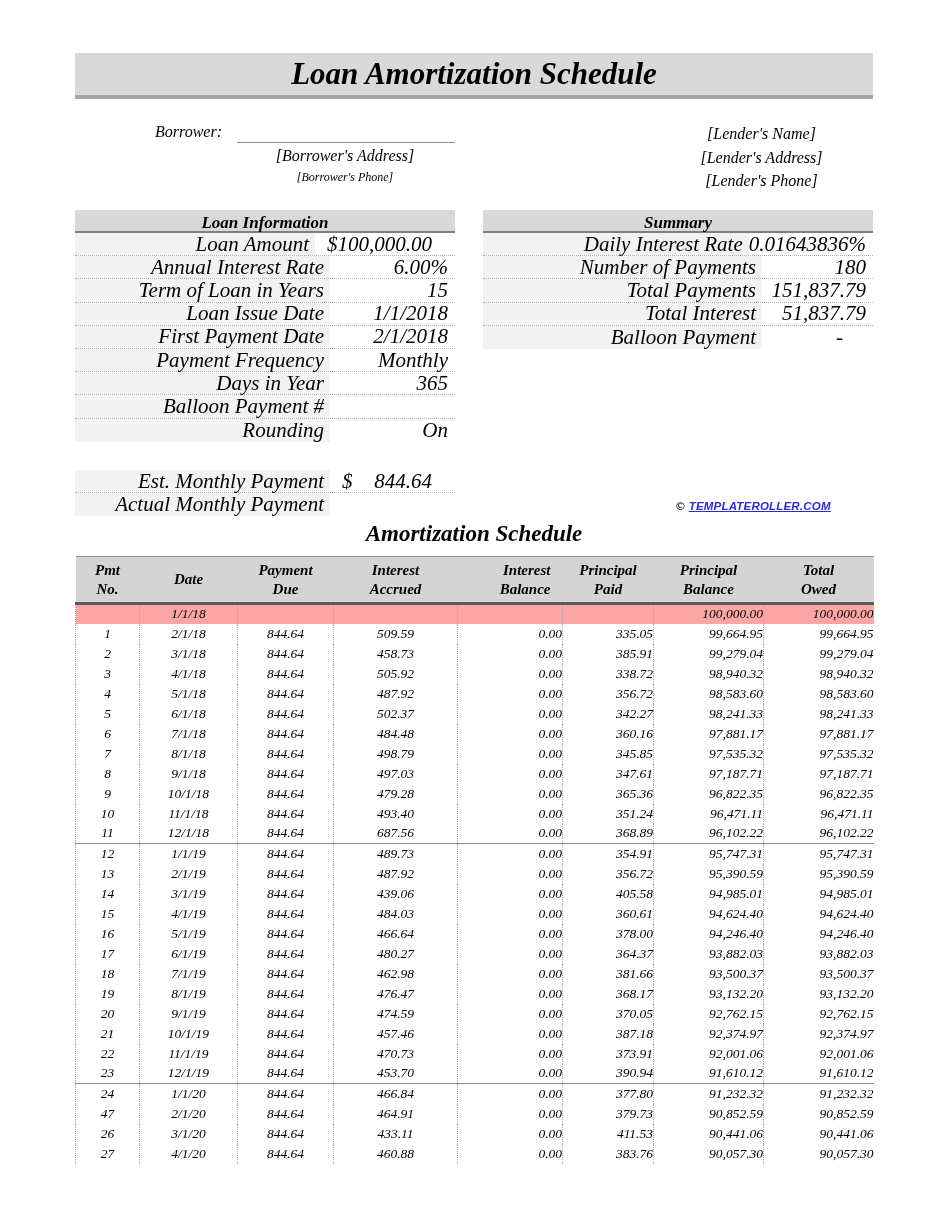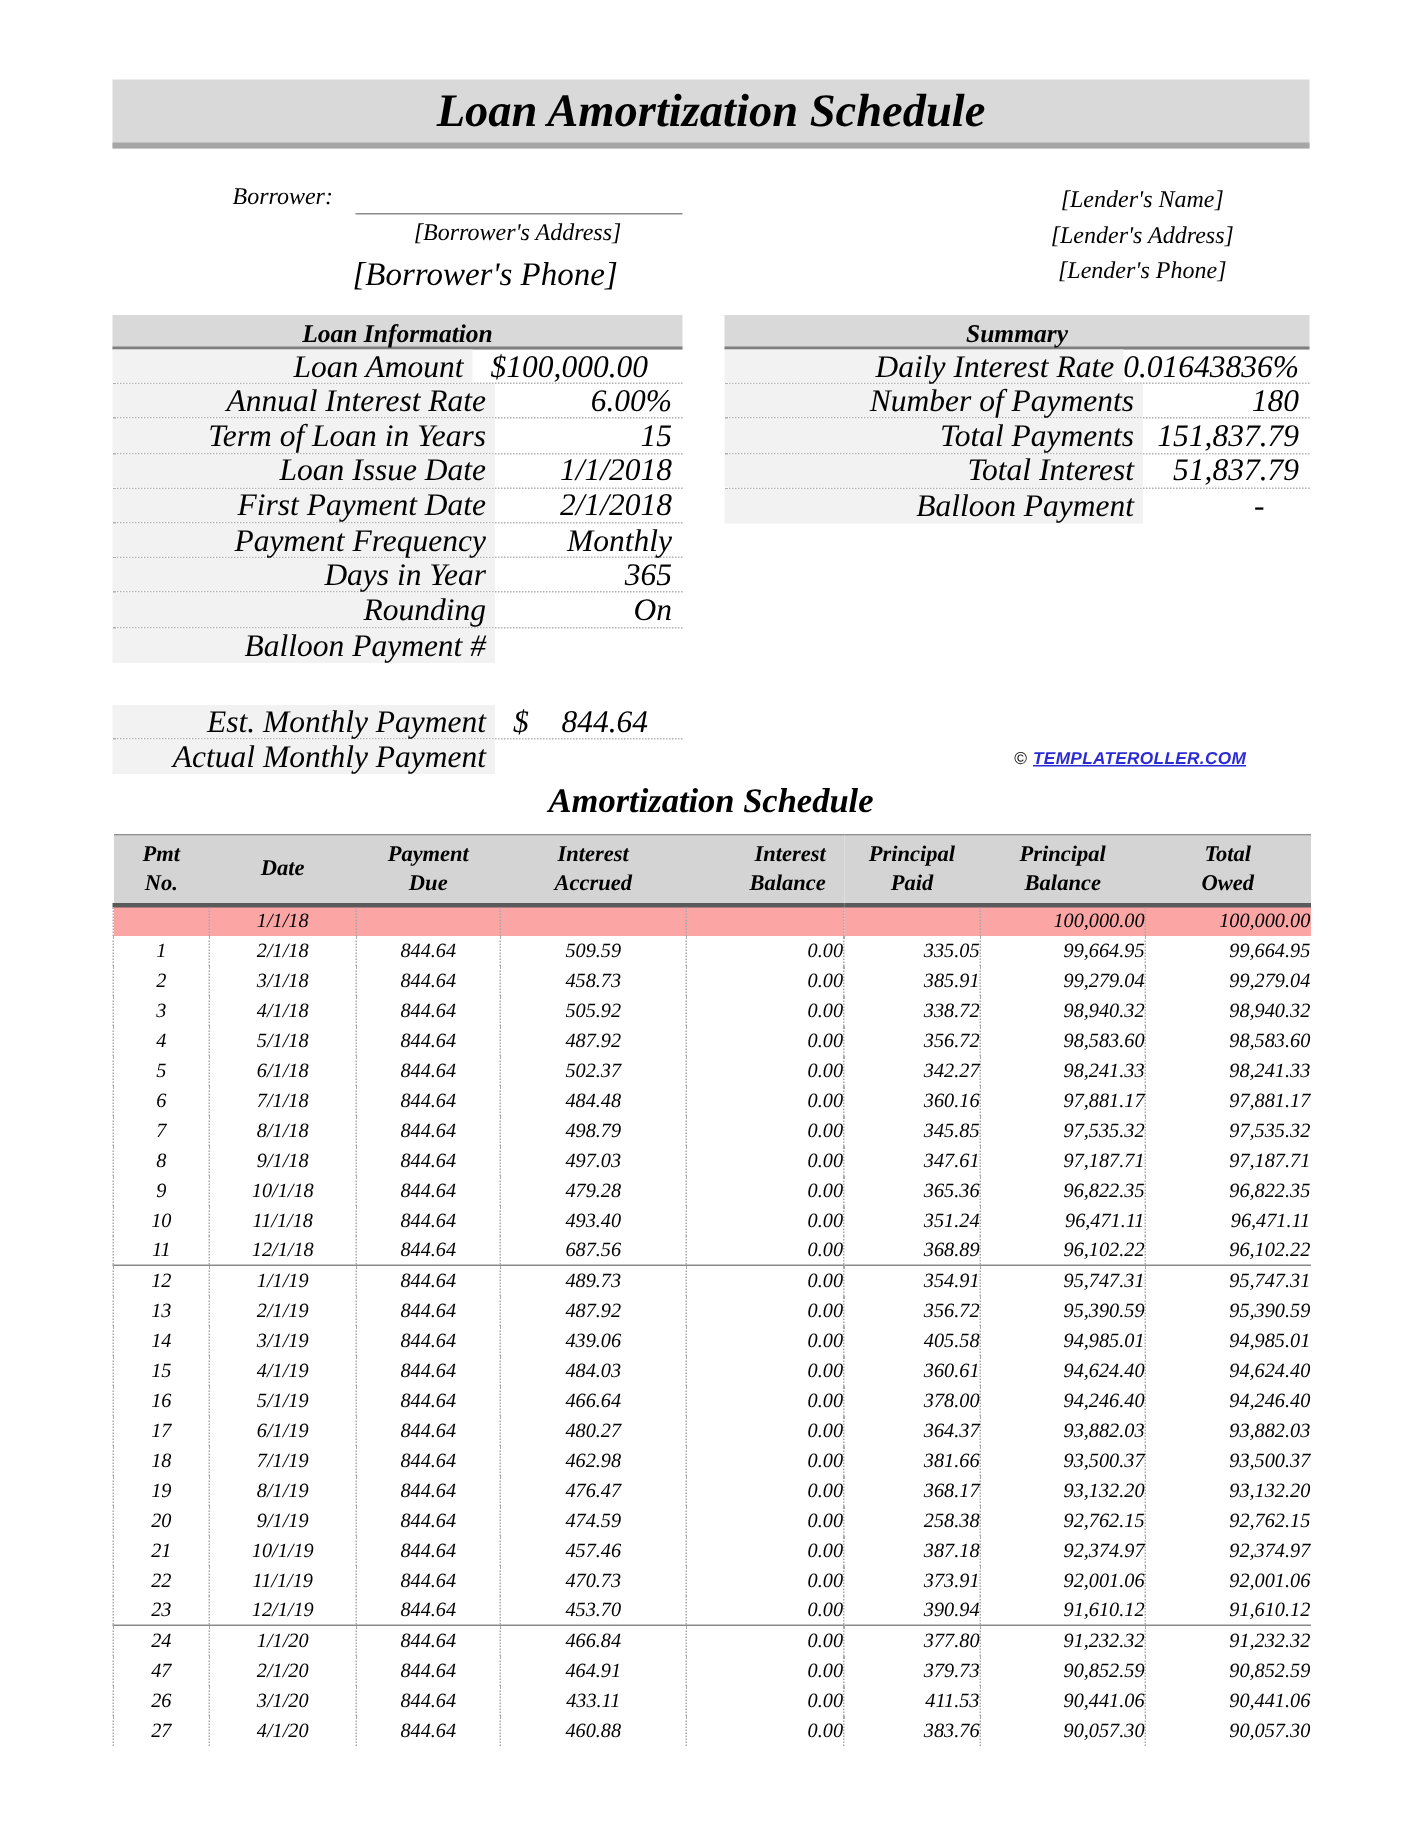--- a/index.html
+++ b/index.html
@@ -16,21 +16,21 @@
     position:absolute; left:75px; top:53px; width:798px; height:46px;
     background:#d9d9d9; border-bottom:4px solid #a6a6a6;
     display:flex; align-items:center; justify-content:center;
   }
   .title-band h1 { font-size:31px; font-weight:bold; }
 
   
   .borrower-label { position:absolute; left:155px; top:123px; font-size:16px; }
   .borrower-line  { position:absolute; left:237px; top:122px; width:218px; height:21px; border-bottom:1px solid #8c8c8c; }
   .borrower-address { position:absolute; left:235px; top:147px; width:220px; text-align:center; font-size:16px; }
-  .borrower-phone   { position:absolute; left:235px; top:170px; width:220px; font-size:22px; }
+  .borrower-phone   { position:absolute; left:235px; top:170px; width:220px; text-align:center; font-size:12px; }
   .lender-block { position:absolute; left:650px; top:122px; width:223px; text-align:center; font-size:16px; line-height:23.5px; }
 
   
   .info-table { position:absolute; }
   .loan-info { left:75px; top:210px; width:380px; }
   .summary   { left:483px; top:210px; width:390px; }
   .section-header {
     height:23px; background:#d9d9d9; border-bottom:2px solid #7f7f7f;
     text-align:center; font-weight:bold; font-size:17px; line-height:25px;
   }
@@ -138,26 +138,26 @@
         </div>
         <div class="info-row">
           <div class="info-label">Payment Frequency</div>
           <div class="info-value">Monthly</div>
         </div>
         <div class="info-row">
           <div class="info-label">Days in Year</div>
           <div class="info-value">365</div>
         </div>
         <div class="info-row">
+          <div class="info-label">Balloon Payment #</div>
+          <div class="info-value"></div>
+        </div>
+        <div class="info-row">
           <div class="info-label">Rounding</div>
           <div class="info-value">On</div>
-        </div>
-        <div class="info-row">
-          <div class="info-label">Balloon Payment #</div>
-          <div class="info-value"></div>
         </div>
       </div>
   </section>
 
   <section class="info-table summary">
     <div class="section-header">Summary</div>
     <div id="summary-rows">
         <div class="info-row">
           <div class="info-label">Daily Interest Rate</div>
           <div class="info-value">0.01643836%</div>
@@ -433,21 +433,21 @@
           <td class="c5">368.17</td>
           <td class="c6">93,132.20</td>
           <td class="c7">93,132.20</td>
         </tr>
         <tr>
           <td class="a-c">20</td>
           <td class="a-c">9/1/19</td>
           <td class="a-c">844.64</td>
           <td class="a-c">474.59</td>
           <td class="c4">0.00</td>
-          <td class="c5">258.38</td>
+          <td class="c5">370.05</td>
           <td class="c6">92,762.15</td>
           <td class="c7">92,762.15</td>
         </tr>
         <tr>
           <td class="a-c">21</td>
           <td class="a-c">10/1/19</td>
           <td class="a-c">844.64</td>
           <td class="a-c">457.46</td>
           <td class="c4">0.00</td>
           <td class="c5">387.18</td>

